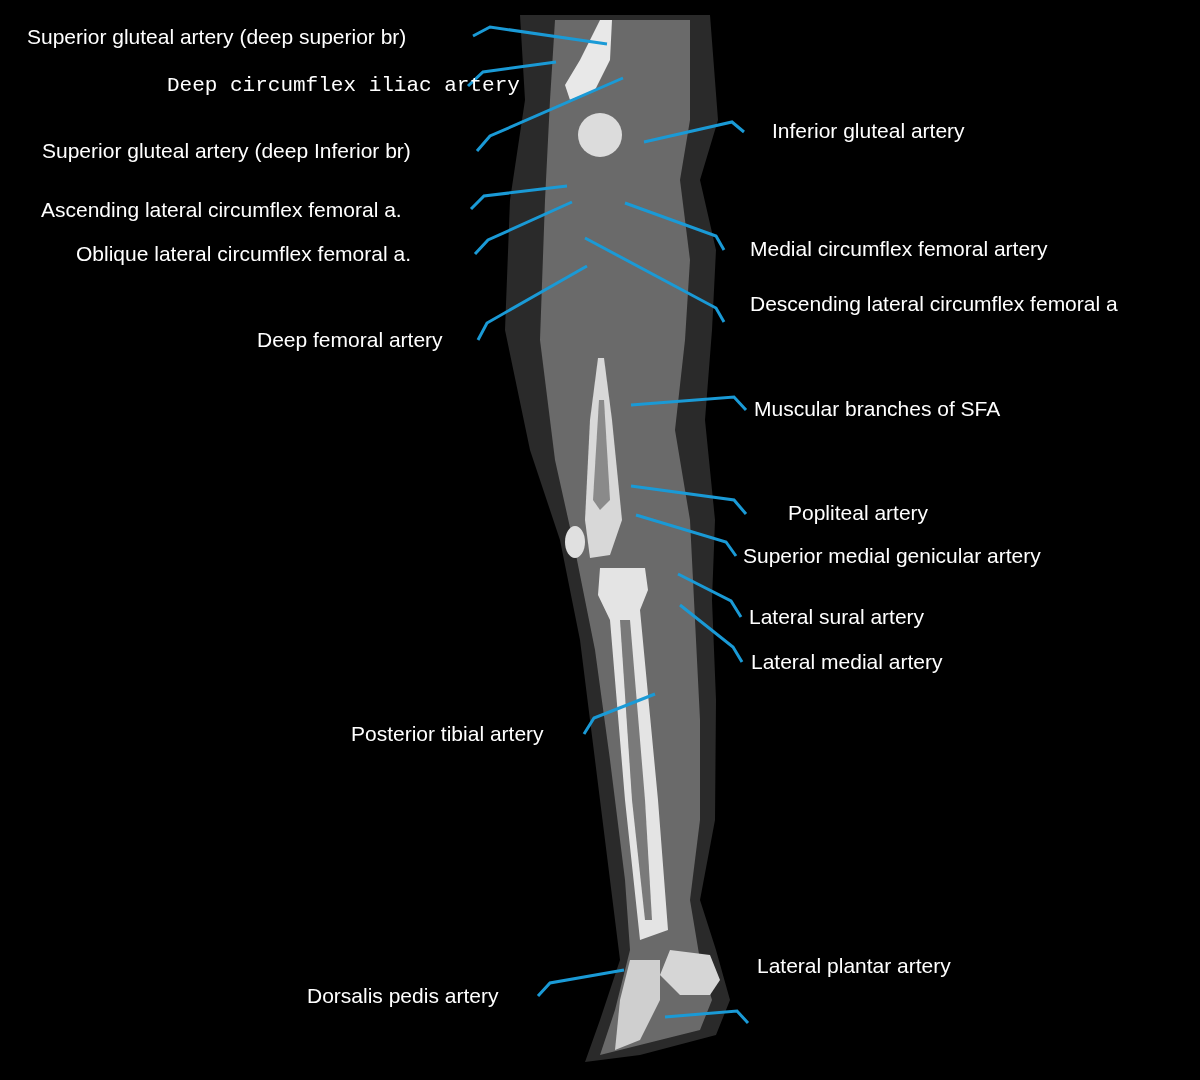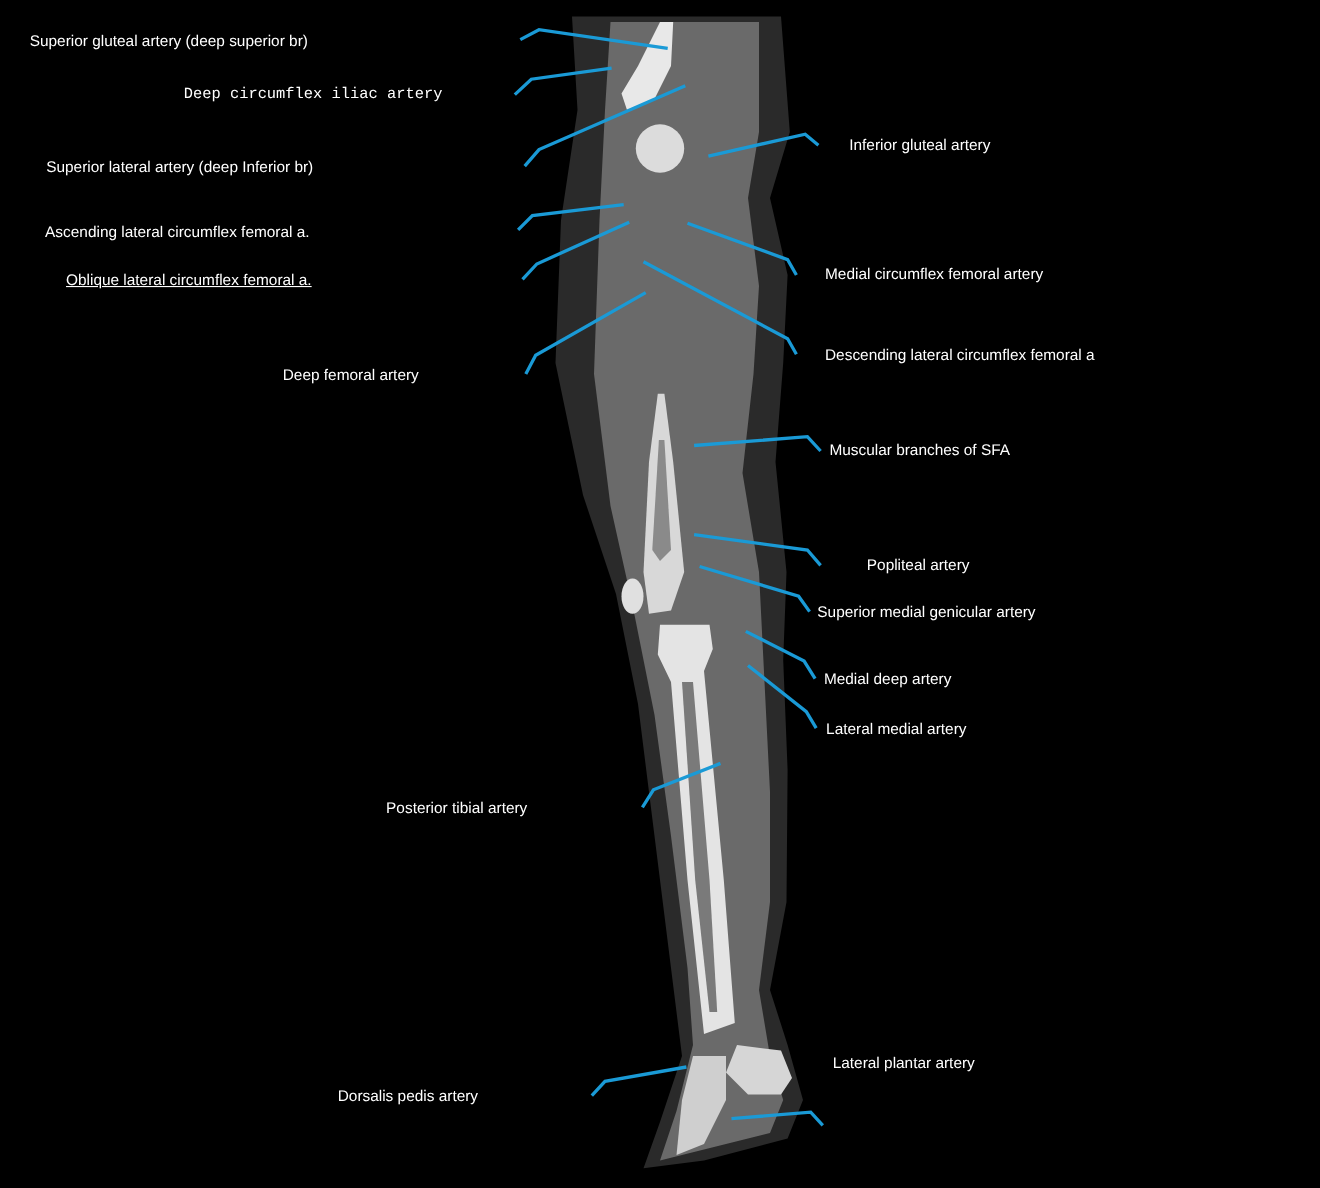--- a/index.html
+++ b/index.html
@@ -1,18 +1,18 @@
 <!DOCTYPE html>
 <html><head>
 <meta charset="utf-8">
 <style>
   html, body { margin:0; padding:0; background:#000; }
   body { width:1200px; height:1080px; position:relative; overflow:hidden; font-family:"Liberation Sans", sans-serif; }
   #scan { position:absolute; left:0; top:0; }
-  .label { position:absolute; color:#fff; font-size:14px; white-space:nowrap; line-height:24px; letter-spacing:0; }
+  .label { position:absolute; color:#fff; font-size:21px; white-space:nowrap; line-height:24px; letter-spacing:0; }
   svg { position:absolute; left:0; top:0; }
 </style>
 </head>
 <body>
 
 <svg id="scan" width="1200" height="1080" viewBox="0 0 1200 1080">
   <defs>
     <linearGradient id="skin" x1="0" x2="1" y1="0" y2="0">
       <stop offset="0" stop-color="#3a3a3a"></stop>
       <stop offset="1" stop-color="#4a4a4a"></stop>
@@ -55,28 +55,28 @@
     <polyline points="746,514 734,500 631,486" fill="none" stroke="#1a9ad6" stroke-width="3"></polyline>
     <polyline points="736,556 726,542 636,515" fill="none" stroke="#1a9ad6" stroke-width="3"></polyline>
     <polyline points="741,617 731,601 678,574" fill="none" stroke="#1a9ad6" stroke-width="3"></polyline>
     <polyline points="742,662 733,647 680,605" fill="none" stroke="#1a9ad6" stroke-width="3"></polyline>
     <polyline points="748,1023 737,1011 665,1017" fill="none" stroke="#1a9ad6" stroke-width="3"></polyline>
   </svg>
 
 <div id="labels">
     <div class="label" style="left: 27px; top: 25px;">Superior gluteal artery (deep superior br)</div>
     <div class="label" style="left: 167px; top: 74px; font-family: Liberation Mono, monospace;">Deep circumflex iliac artery</div>
-    <div class="label" style="left: 42px; top: 139px;">Superior lateral artery (deep Inferior br)</div>
+    <div class="label" style="left: 42px; top: 139px;">Superior gluteal artery (deep Inferior br)</div>
     <div class="label" style="left: 41px; top: 198px; text-align: right;">Ascending lateral circumflex femoral a.</div>
-    <div class="label" style="left: 60px; top: 242px; text-decoration: underline;">Oblique lateral circumflex femoral a.</div>
+    <div class="label" style="left: 76px; top: 242px;">Oblique lateral circumflex femoral a.</div>
     <div class="label" style="left: 257px; top: 328px;">Deep femoral artery</div>
     <div class="label" style="left: 351px; top: 722px;">Posterior tibial artery</div>
     <div class="label" style="left: 307px; top: 984px;">Dorsalis pedis artery</div>
     <div class="label" style="left: 772px; top: 119px;">Inferior gluteal artery</div>
     <div class="label" style="left: 750px; top: 237px;">Medial circumflex femoral artery</div>
-    <div class="label" style="left: 750px; top: 310px;">Descending lateral circumflex femoral a</div>
+    <div class="label" style="left: 750px; top: 292px;">Descending lateral circumflex femoral a</div>
     <div class="label" style="left: 754px; top: 397px; text-align: center;">Muscular branches of SFA</div>
     <div class="label" style="left: 754px; top: 501px; margin-left: 34px;">Popliteal artery</div>
     <div class="label" style="left: 743px; top: 544px;">Superior medial genicular artery</div>
-    <div class="label" style="left: 749px; top: 605px;">Medial deep artery</div>
+    <div class="label" style="left: 749px; top: 605px;">Lateral sural artery</div>
     <div class="label" style="left: 751px; top: 650px;">Lateral medial artery</div>
     <div class="label" style="left: 757px; top: 954px;">Lateral plantar artery</div>
   </div>
 
 </body></html>

